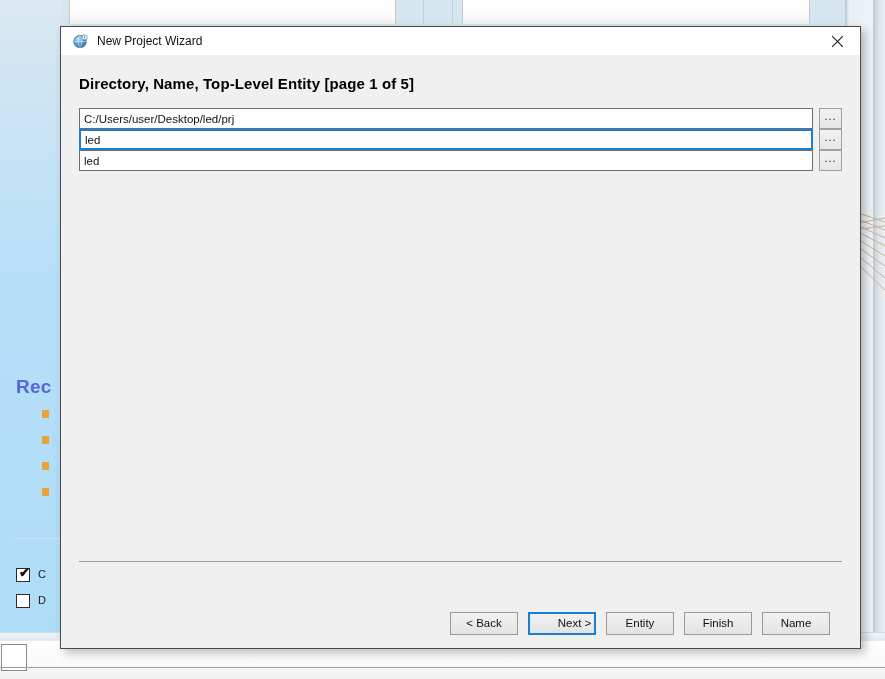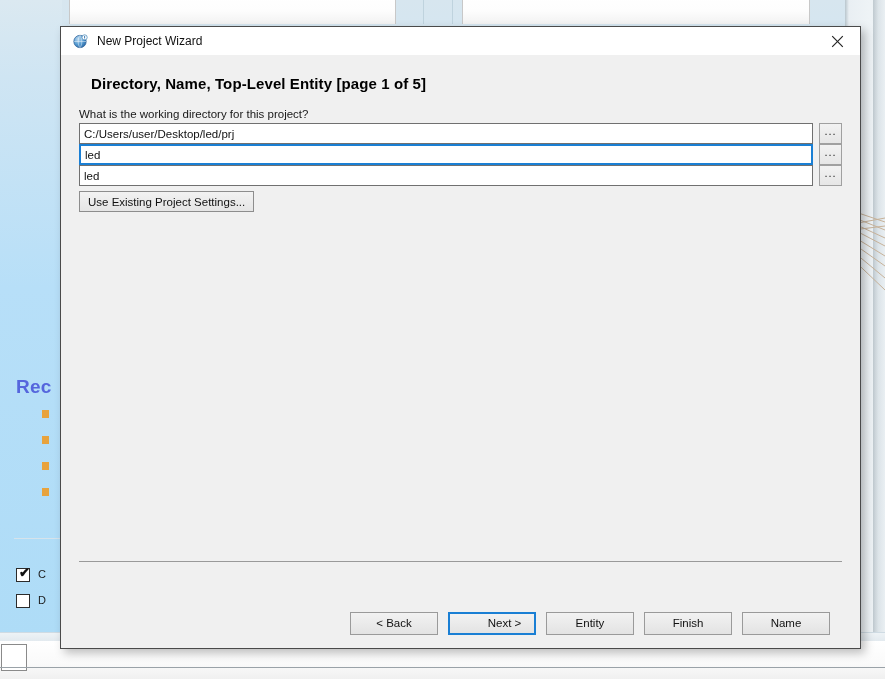--- a/index.html
+++ b/index.html
@@ -130,21 +130,21 @@
   }
   #close-btn svg { display: block; }
 
   #dialog-body {
     flex: 1 1 auto; background: #f0f0f0;
     padding: 14px 18px 0 18px;
     position: relative;
   }
   #page-heading {
     font-size: 15px; font-weight: bold; color: #000;
-    margin: 6px 0 16px 12px; letter-spacing: .1px;
+    margin: 6px 0 16px 0; letter-spacing: .1px;
   }
   .field-label {
     font-size: 11.5px; color: #181818; margin-bottom: 3px; white-space: nowrap;
   }
   .field-row {
     display: flex; align-items: center; 
   }
   .txt-input {
     height: 21px; flex: 1 1 auto;
     background: #ffffff; border: 1px solid #707070;
@@ -179,21 +179,21 @@
   #footer-sep {
     position: absolute; left: 18px; right: 18px; bottom: 42px;
     height: 1px; background: #9a9a9a;
   }
   #footer {
     flex: 0 0 auto; height: 44px;
     display: flex; align-items: center; justify-content: flex-end;
     padding: 0 30px 6px 0; gap: 10px;
   }
   .footer-btn {
-    width: 88px; height: 23px;
+    width: 68px; height: 23px;
     background: linear-gradient(to bottom, #f2f2f2, #e3e3e3);
     border: 1px solid #9a9a9a;
     font-size: 11.5px; color: #111;
     font-family: "Liberation Sans", sans-serif;
     display: flex; align-items: center; justify-content: center;
     cursor: pointer;
   }
   .footer-btn.default {
     border: 2px solid #1a7fd4;
     padding-left: 25px;
@@ -278,39 +278,37 @@
         <line x1="11.8" y1="1.2" x2="1.2" y2="11.8" stroke="#222" stroke-width="1.15"></line>
       </svg>
     </span>
   </div>
 
   <div id="dialog-body">
 
     <div id="page-heading">Directory, Name, Top-Level Entity [page 1 of 5]</div>
 
     
-    <div class="field-label">What is the working directory for this project?</div>
     <div class="field-row">
       <input class="txt-input" type="text" value="C:/Users/user/Desktop/led/prj" style="">
       <div class="browse-btn">...</div>
     </div>
 
     
     <div class="field-row">
       <input class="txt-input focused" type="text" value="led" style="">
       <div class="browse-btn">...</div>
     </div>
 
     
     <div class="field-row">
       <input class="txt-input" type="text" value="led" style="">
       <div class="browse-btn">...</div>
     </div>
 
-    <button id="use-existing-btn">Use Existing Project Settings...</button>
 
     <div id="footer-sep"></div>
   </div>
 
   <div id="footer">
     <div class="footer-btn">&lt; Back</div>
     <div class="footer-btn default">Next &gt;</div>
     <div class="footer-btn">Entity</div>
     <div class="footer-btn">Finish</div>
     <div class="footer-btn">Name</div>

